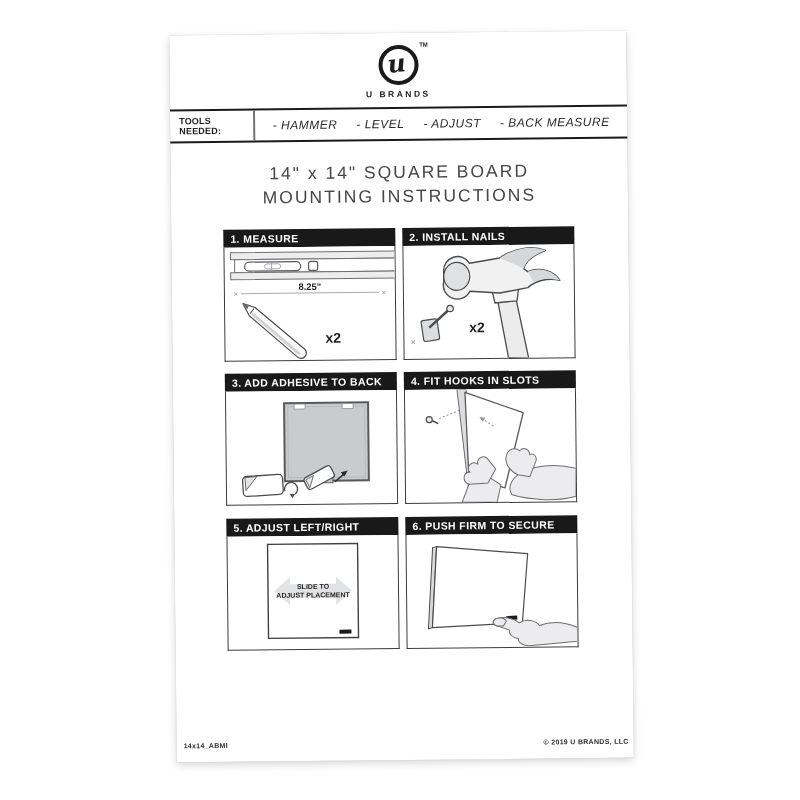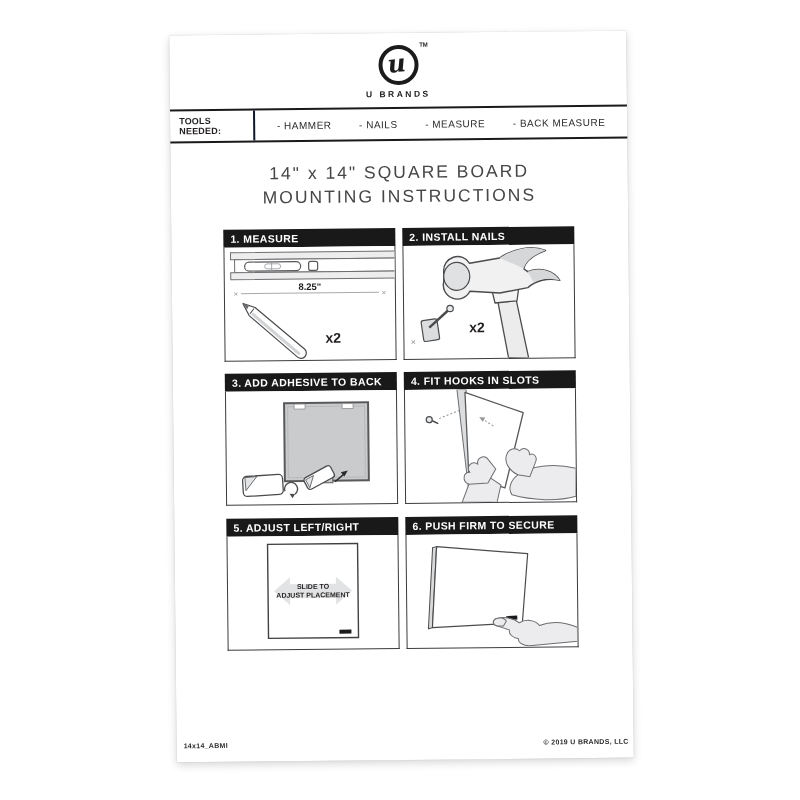--- a/index.html
+++ b/index.html
@@ -26,26 +26,26 @@
   }
   .logo-tm{position:absolute;top:-3px;right:-10px;font-size:6px;font-weight:bold;color:#1b1b1b;}
   .brand-name{margin-top:4px;font-size:8.5px;font-weight:bold;letter-spacing:2.5px;color:#1b1b1b;}
   
   .tools-bar{
     position:absolute;top:74px;left:0;width:100%;height:34px;box-sizing:border-box;
     border-top:2px solid #1a1a1a;border-bottom:2px solid #1a1a1a;
     display:flex;align-items:stretch;
   }
   .tools-label{
-    width:85px;flex:0 0 85px;border-right:2px solid #0f172a;
+    width:85px;flex:0 0 85px;border-right:2px solid #737373;
     display:flex;align-items:center;padding-left:9px;box-sizing:border-box;
     font-size:9px;font-weight:bold;letter-spacing:0.2px;
   }
   .tools-list{flex:1;display:flex;align-items:center;justify-content:space-around;padding:0 8px;}
-  .tool-item{font-size:10px;letter-spacing:0.5px;color:#2b2b2b;}
+  .tool-item{font-size:12px;letter-spacing:0.5px;color:#2b2b2b;font-style:italic;}
   
   .doc-title{
     position:absolute;top:127px;left:0;width:100%;text-align:center;
     font-size:17.5px;font-weight:300;letter-spacing:2px;color:#464547;line-height:24px;
   }
   
   .panel{position:absolute;width:172px;height:133px;}
   .panel-header{
     height:18px;background:#191919;color:#ffffff;
     font-size:10.5px;font-weight:bold;letter-spacing:0.4px;
@@ -72,22 +72,22 @@
       </div>
       <span class="logo-tm">TM</span>
     </div>
     <div class="brand-name">U BRANDS</div>
   </div>
 
   <div class="tools-bar">
     <div class="tools-label">TOOLS NEEDED:</div>
     <div class="tools-list">
       <span class="tool-item">- HAMMER</span>
-      <span class="tool-item">- NAILS</span>
-      <span class="tool-item">- MEASURE</span>
+      <span class="tool-item">- LEVEL</span>
+      <span class="tool-item">- ADJUST</span>
       <span class="tool-item">- BACK MEASURE</span>
     </div>
   </div>
 
   <div class="doc-title">
     <div>14" x 14" SQUARE BOARD</div>
     <div>MOUNTING INSTRUCTIONS</div>
   </div>
 
   <div class="panel" style="left:52px;top:195px;">

